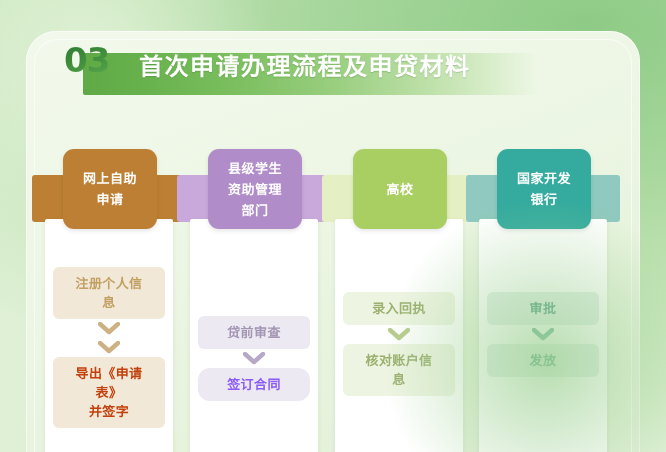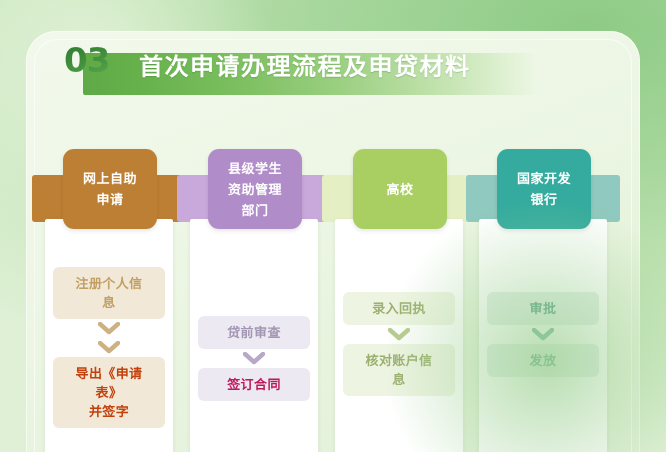--- a/index.html
+++ b/index.html
@@ -271,21 +271,21 @@
         </div>
         <div class="steps s1">
           <div class="pill" style="background: rgb(236, 233, 242); color: rgb(163, 150, 179);">
             <span>贷前审查</span>
           </div>
           <span class="chev">
             <svg viewBox="0 0 22 13">
                 <path d="M2 2 L11 10 L20 2" fill="none" stroke="#b6a8c6" stroke-width="4.4" stroke-linecap="round" stroke-linejoin="round"></path>
               </svg>
           </span>
-          <div class="pill" style="background: rgb(236, 233, 242); color: #be185d;">
+          <div class="pill" style="background: rgb(236, 233, 242); color: #8b5cf6; border-radius: 12px;">
             <span>签订合同</span>
           </div>
         </div>
       </div>
 
       <div class="col c2">
         <div class="band" style="background: rgb(228, 239, 195);"></div>
         <div class="panel"></div>
         <div class="chip tall" style="background: rgb(169, 207, 99);">
           <span>高校</span>

